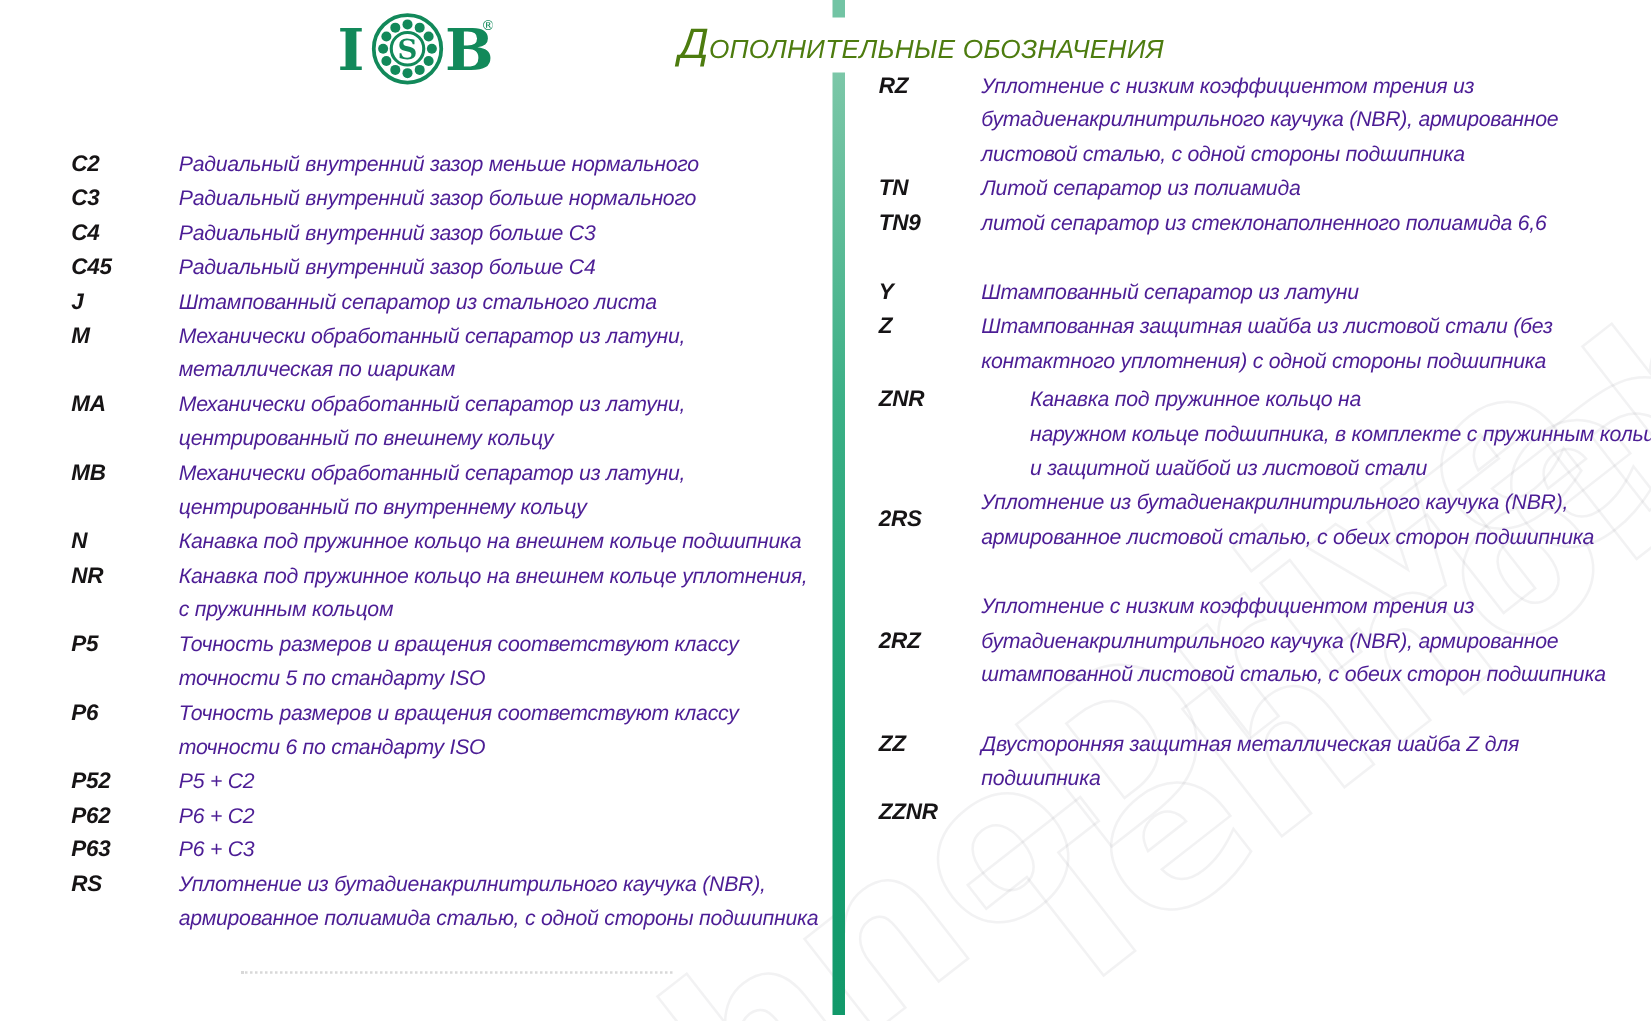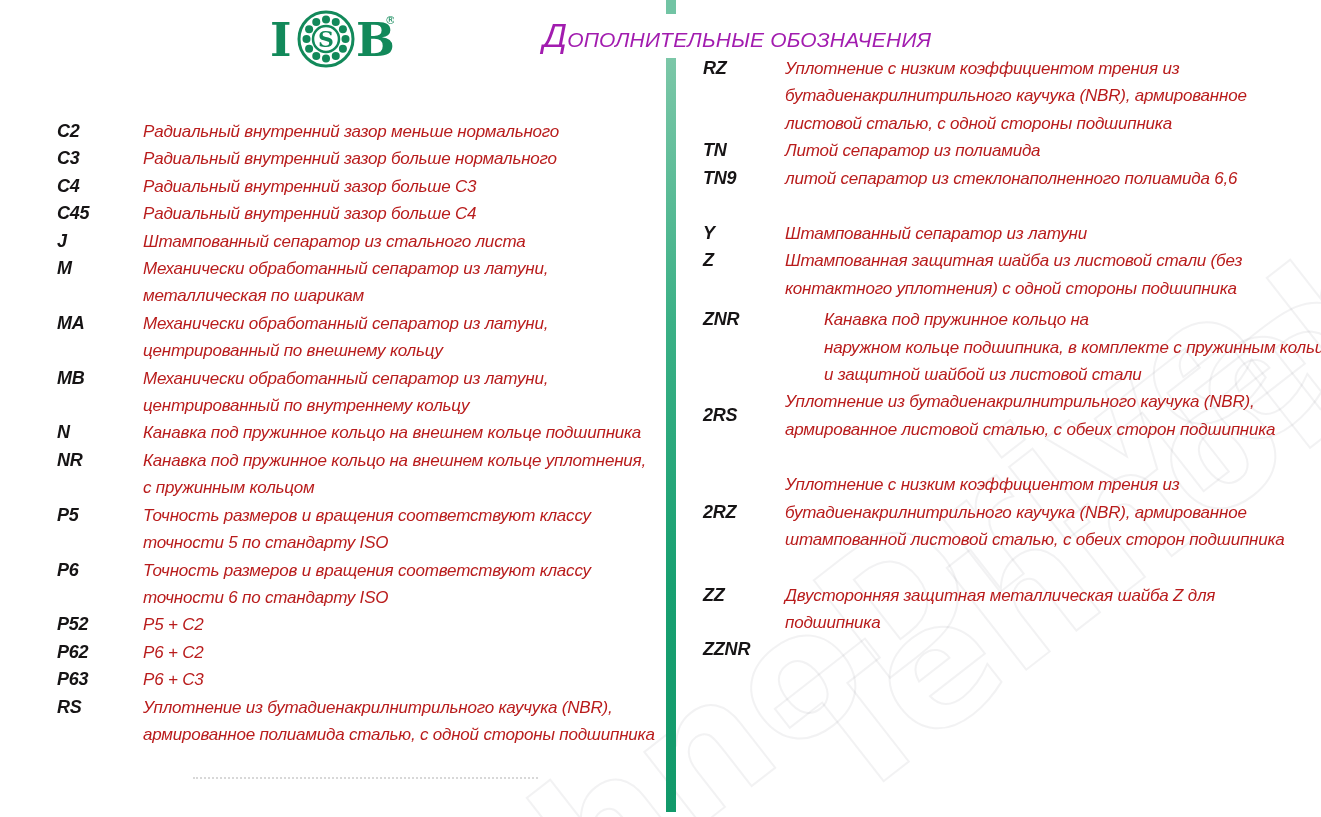--- a/index.html
+++ b/index.html
@@ -34,21 +34,21 @@
 
   
   .logo { position: absolute; left: 268px; top: 6px; }
 
   
   .title {
     position: absolute;
     left: 543px;
     top: 18px;
     font-style: italic;
-    color: #a21caf;
+    color: #4d7c0f;
     letter-spacing: 0.2px;
     white-space: nowrap;
   }
   .title-initial { font-size: 34px; line-height: 34px; }
   .title-rest    { font-size: 21px; }
 
   
   .divider-tick {
     position: absolute; left: 666px; top: 0; width: 10px; height: 14px;
     background: #72c4a4;
@@ -75,21 +75,21 @@
 
   .code {
     flex: 0 0 auto;
     font-weight: bold;
     color: #161415;
     font-size: 18px;
   }
   .column-left  .code { width: 86px; }
   .column-right .code { width: 82px; }
 
-  .desc { flex: 1 1 auto; color: #b91c1c; }
+  .desc { flex: 1 1 auto; color: #4c1d95; }
   .desc .line { white-space: nowrap; }
 
   
   .footer-dashes {
     position: absolute;
     left: 193px; top: 777px; width: 345px; height: 0;
     border-top: 2px dotted #cfcfcf;
     opacity: 0.8;
   }
 </style>

